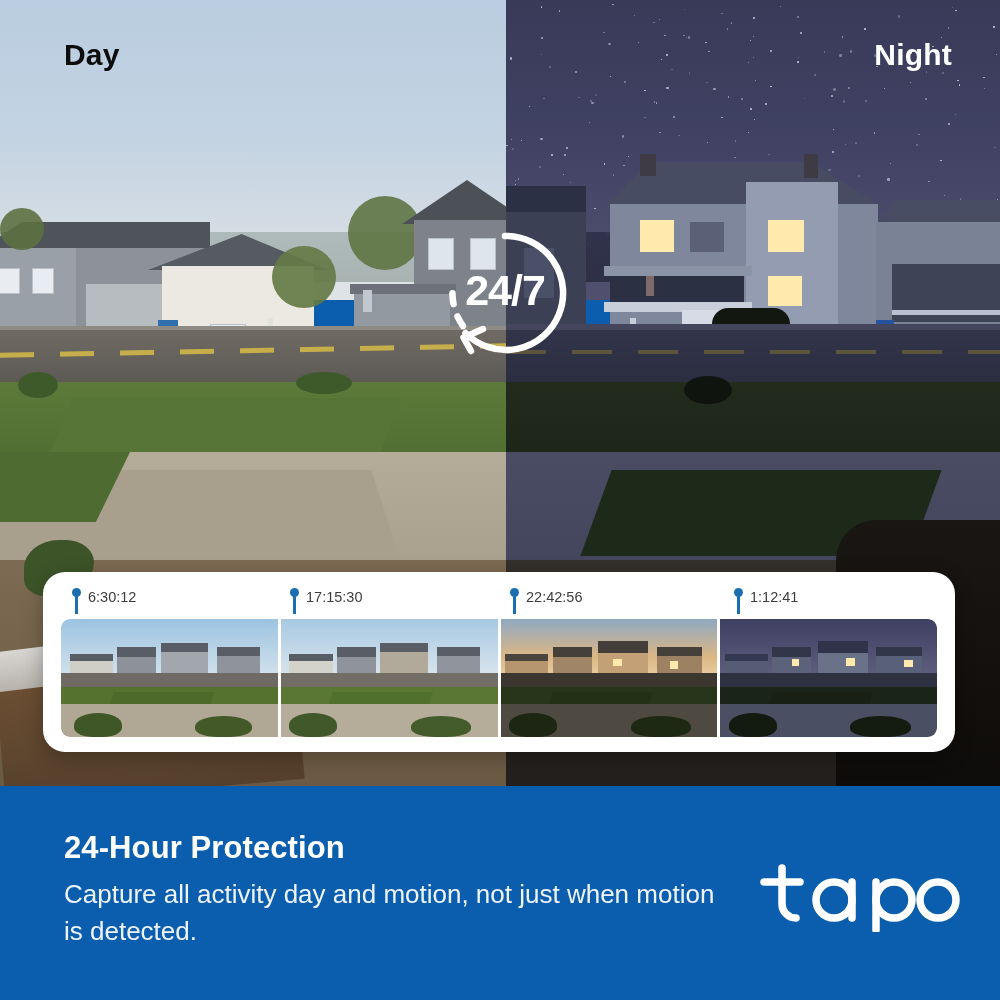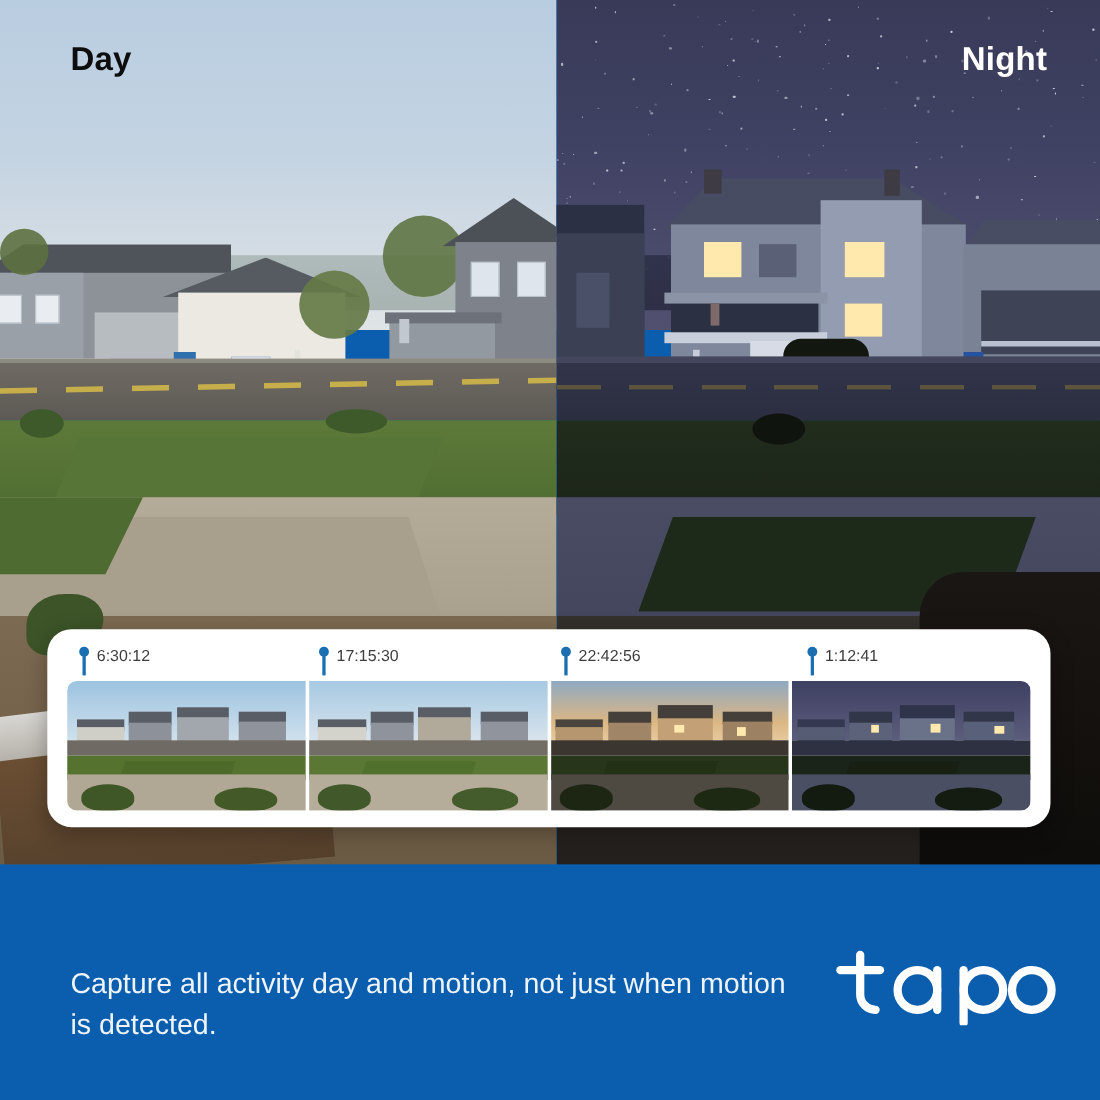--- a/index.html
+++ b/index.html
@@ -469,20 +469,28 @@
       <div class="n-drive"></div>
       <div class="n-lawnpatch"></div>
       <div class="h" style="left:178px; top:376px; width:48px; height:28px; background:#10140e; border-radius:50%;"></div>
       <div class="n-dirt"></div>
       <div class="n-hedge"></div>
     </div>
 
     <div class="lbl lbl-day">Day</div>
     <div class="lbl lbl-night">Night</div>
 
+    <div class="badge">
+      <svg width="132" height="132" viewBox="0 0 132 132" aria-hidden="true">
+        <path d="M 66 9 A 57 57 0 1 1 26.5 106" fill="none" stroke="#ffffff" stroke-width="6.5" stroke-linecap="round"></path>
+        <path d="M 24 99 A 57 57 0 0 1 14 58" fill="none" stroke="#ffffff" stroke-width="6.5" stroke-linecap="round" stroke-dasharray="11 13"></path>
+        <path d="M 44 102 L 24.5 110.5 L 32 124" fill="none" stroke="#ffffff" stroke-width="6.5" stroke-linecap="round" stroke-linejoin="round"></path>
+      </svg>
+      <div class="badge-text">24/7</div>
+    </div>
   </div>
 
   <div class="timeline">
 
     <div class="tl-marks">
       <div class="tl-mark" style="left:10px;">
         <span class="pin">
           <span class="dot"></span>
             <span class="stem"></span>
         </span>
@@ -586,20 +594,21 @@
         <div class="t-lawn" style="background:#1b2418;"></div>
         <div class="t-grass2" style="background:#182014;"></div>
         <div class="t-walk" style="background:#4a4f63;"></div>
         <div class="t-shrub" style="left:4%; top:80%; width:22%; height:20%; background:#131a10;"></div>
         <div class="t-shrub" style="left:60%; top:82%; width:28%; height:18%; background:#141b11;"></div>
       </div>
     </div>
   </div>
 
   <div class="banner">
+    <div class="b-title">24-Hour Protection</div>
     <div class="b-sub">Capture all activity day and motion, not just when motion is detected.</div>
 
     <div class="logo" title="tapo">
       <svg width="212" height="70" viewBox="0 0 212 70" aria-hidden="true">
         <g fill="none" stroke="#ffffff" stroke-width="7.5" stroke-linecap="round">
 
           <path d="M 30 6 L 30 42 A 14 14 0 0 0 44 56"></path>
           <path d="M 12 20 L 48 20"></path>
 
           <circle cx="82" cy="38" r="18"></circle>

